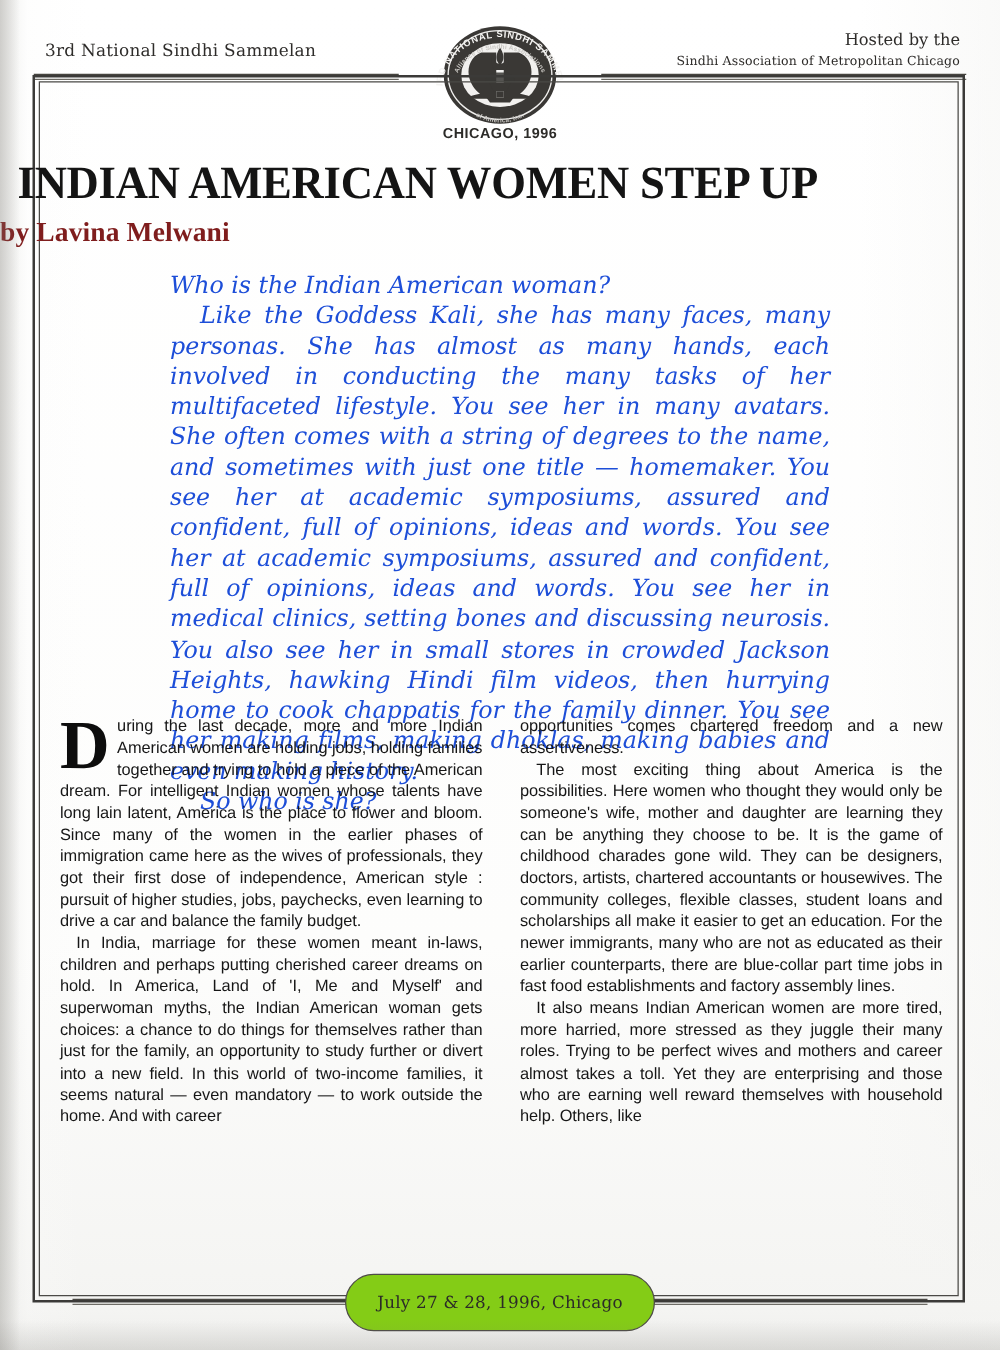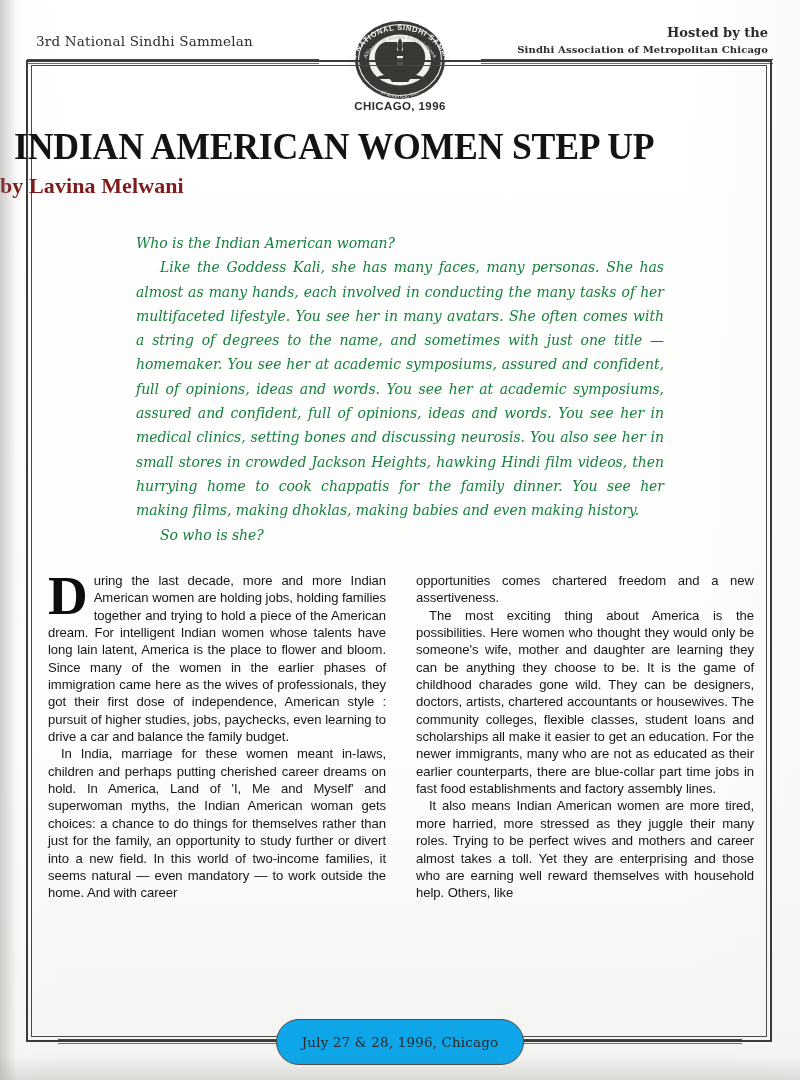--- a/index.html
+++ b/index.html
@@ -49,21 +49,20 @@
     white-space: nowrap;
   }
   .mast-right {
     position: absolute;
     right: 32px;
     top: 24px;
     text-align: right;
     font-family: "DejaVu Serif", serif;
     color: #2e2c2a;
     line-height: 1.45;
-    font-weight: bold;
   }
   .mast-right .l1 { font-size: 13px; }
   .mast-right .l2 { font-size: 10px; letter-spacing: 0.15px; white-space: nowrap; }
 
   
   .logo {
     position: absolute;
     left: 50%;
     top: 14px;
     transform: translateX(-50%);
@@ -129,26 +128,25 @@
   }
 
   
   .standfirst {
     position: absolute;
     top: 216px;
     left: 136px;
     width: 528px;
     font-family: "DejaVu Serif", serif;
     font-style: italic;
-    font-size: 14px;
+    font-size: 19px;
     line-height: 24.3px;
     text-align: justify;
-    color: #15803d;
+    color: #1d4ed8;
     letter-spacing: -0.05px;
-    margin-top: 15px;
   }
   .standfirst p { margin: 0; text-indent: 0; }
   .standfirst p.ind { text-indent: 24px; }
 
   
   .body-cols {
     position: absolute;
     top: 572px;
     left: 48px;
     width: 706px;
@@ -192,21 +190,21 @@
 
   .foot-pill {
     position: absolute;
     left: 50%;
     bottom: 15px;
     transform: translateX(-50%);
     width: 246px;
     height: 44px;
     border: 1.4px solid #4e4c47;
     border-radius: 24px;
-    background: #0ea5e9;
+    background: #84cc16;
     display: flex;
     align-items: center;
     justify-content: center;
   }
   .foot-pill span {
     font-family: "DejaVu Serif", serif;
     font-size: 13.4px;
     color: #2b2a28;
     letter-spacing: 0.2px;
     white-space: nowrap;

